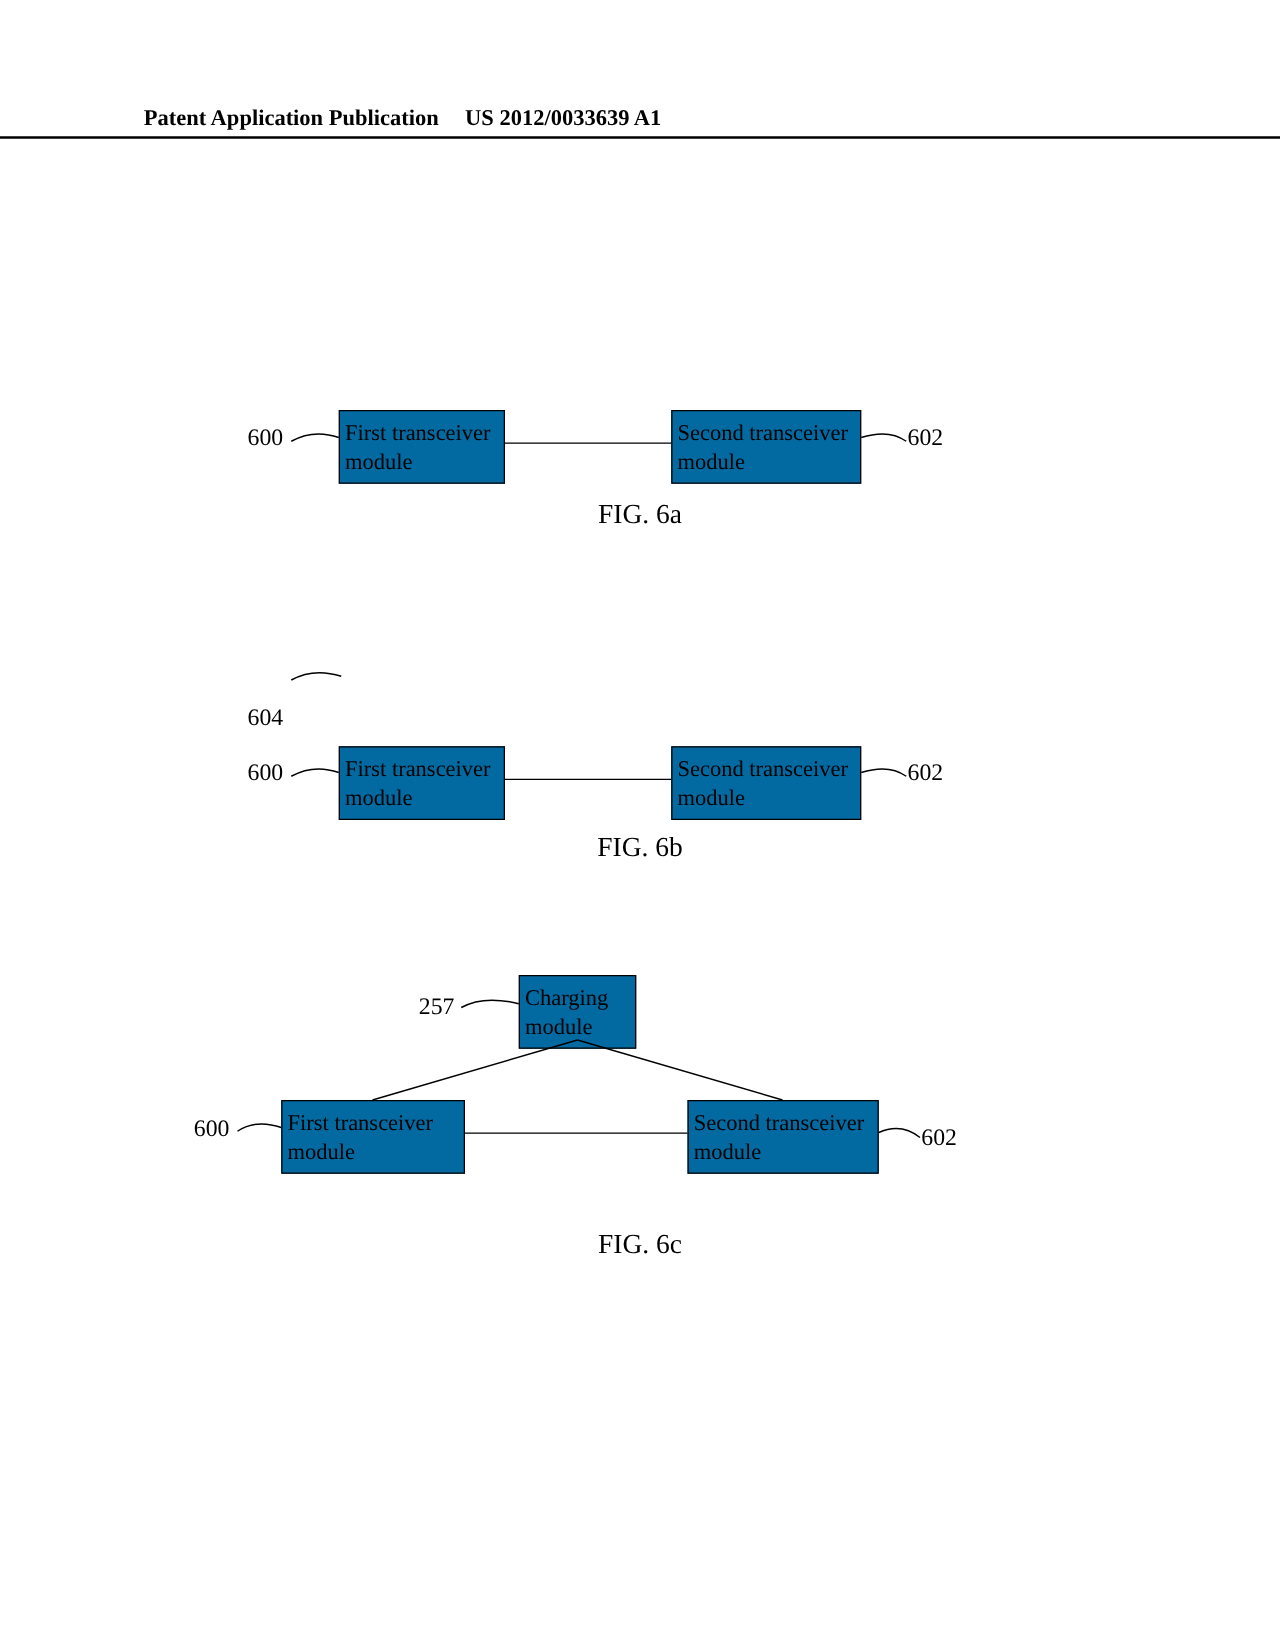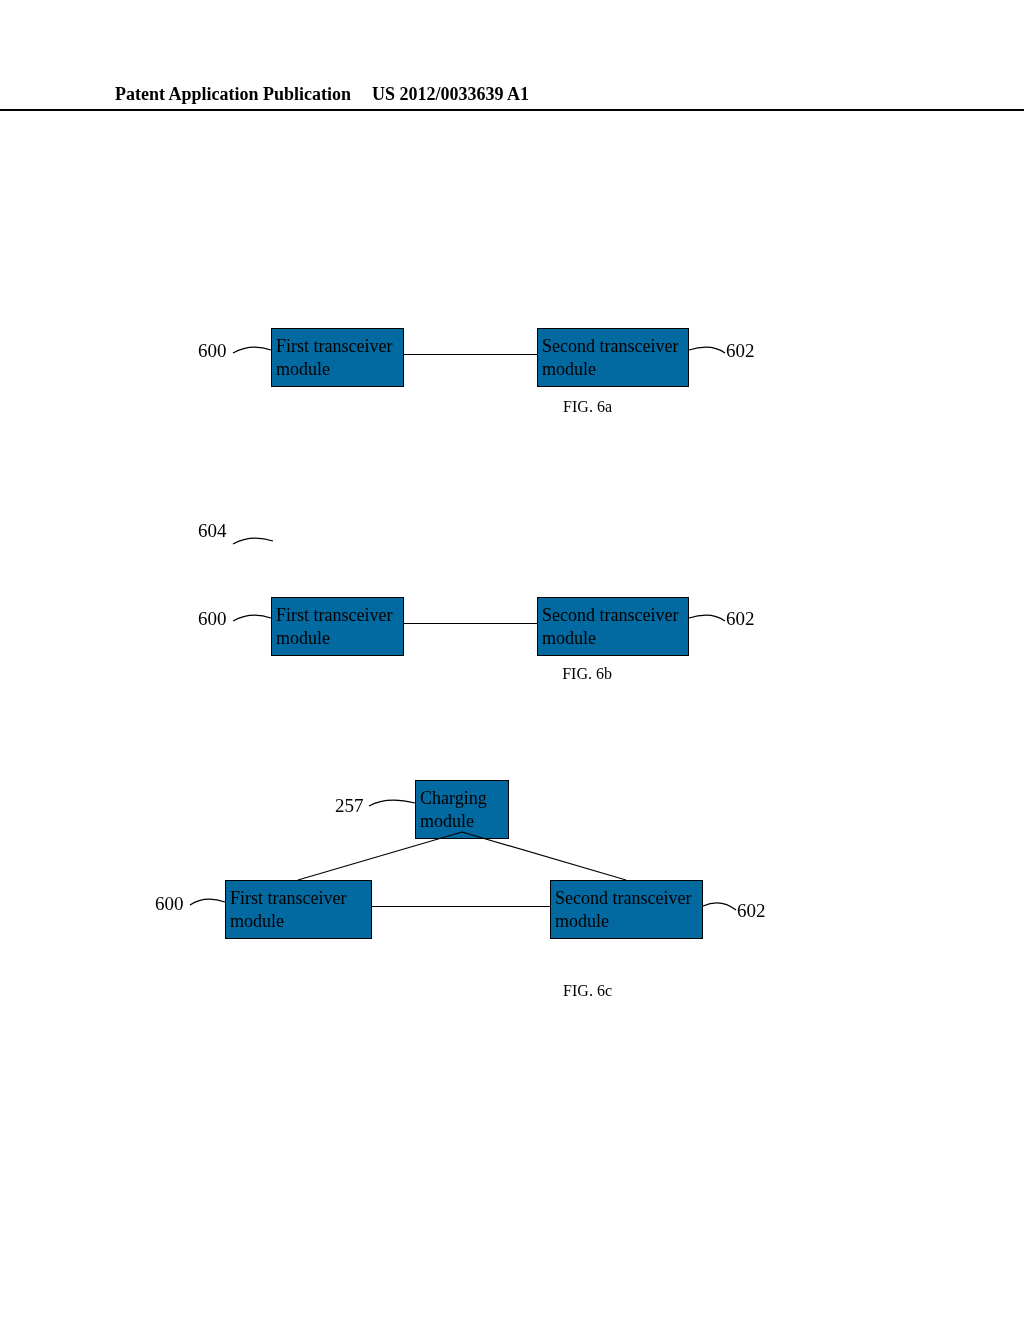--- a/index.html
+++ b/index.html
@@ -38,22 +38,22 @@
     font-size:19px;
     white-space:nowrap;
   }
   .hline{
     position:absolute;
     height:0;
     border-top:1px solid #000;
   }
   .caption{
     position:absolute;
-    font-size:16px;
-    text-align:right;
+    font-size:22px;
+    text-align:center;
     width:200px;
     left:50%;transform:translateX(-50%);
   }
 
   
   .overlay{
     position:absolute;left:0;top:0;width:1024px;height:1320px;
     pointer-events:none;
   }
   .overlay line, .overlay path{
@@ -73,21 +73,21 @@
   <div class="module-box" style="left:271px;top:328px;width:133px;">First transceiver module</div>
   <div class="ref-num" style="left:198px;top:340px;">600</div>
 
   <div class="module-box" style="left:537px;top:328px;width:152px;">Second transceiver module</div>
   <div class="ref-num" style="left:726px;top:340px;">602</div>
 
   <div class="hline" style="left:404px;top:354px;width:133px;"></div>
 
   <div class="caption" style="top:398px;">FIG. 6a</div>
 
-  <div class="ref-num" style="left:198px;top:520px;">604</div>
+  <div class="ref-num" style="left:198px;top:564px;">604</div>
 
   <div class="module-box" style="left:271px;top:597px;width:133px;">First transceiver module</div>
   <div class="ref-num" style="left:198px;top:608px;">600</div>
 
   <div class="module-box" style="left:537px;top:597px;width:152px;">Second transceiver module</div>
   <div class="ref-num" style="left:726px;top:608px;">602</div>
 
   <div class="hline" style="left:404px;top:623px;width:133px;"></div>
 
   <div class="caption" style="top:665px;">FIG. 6b</div>

